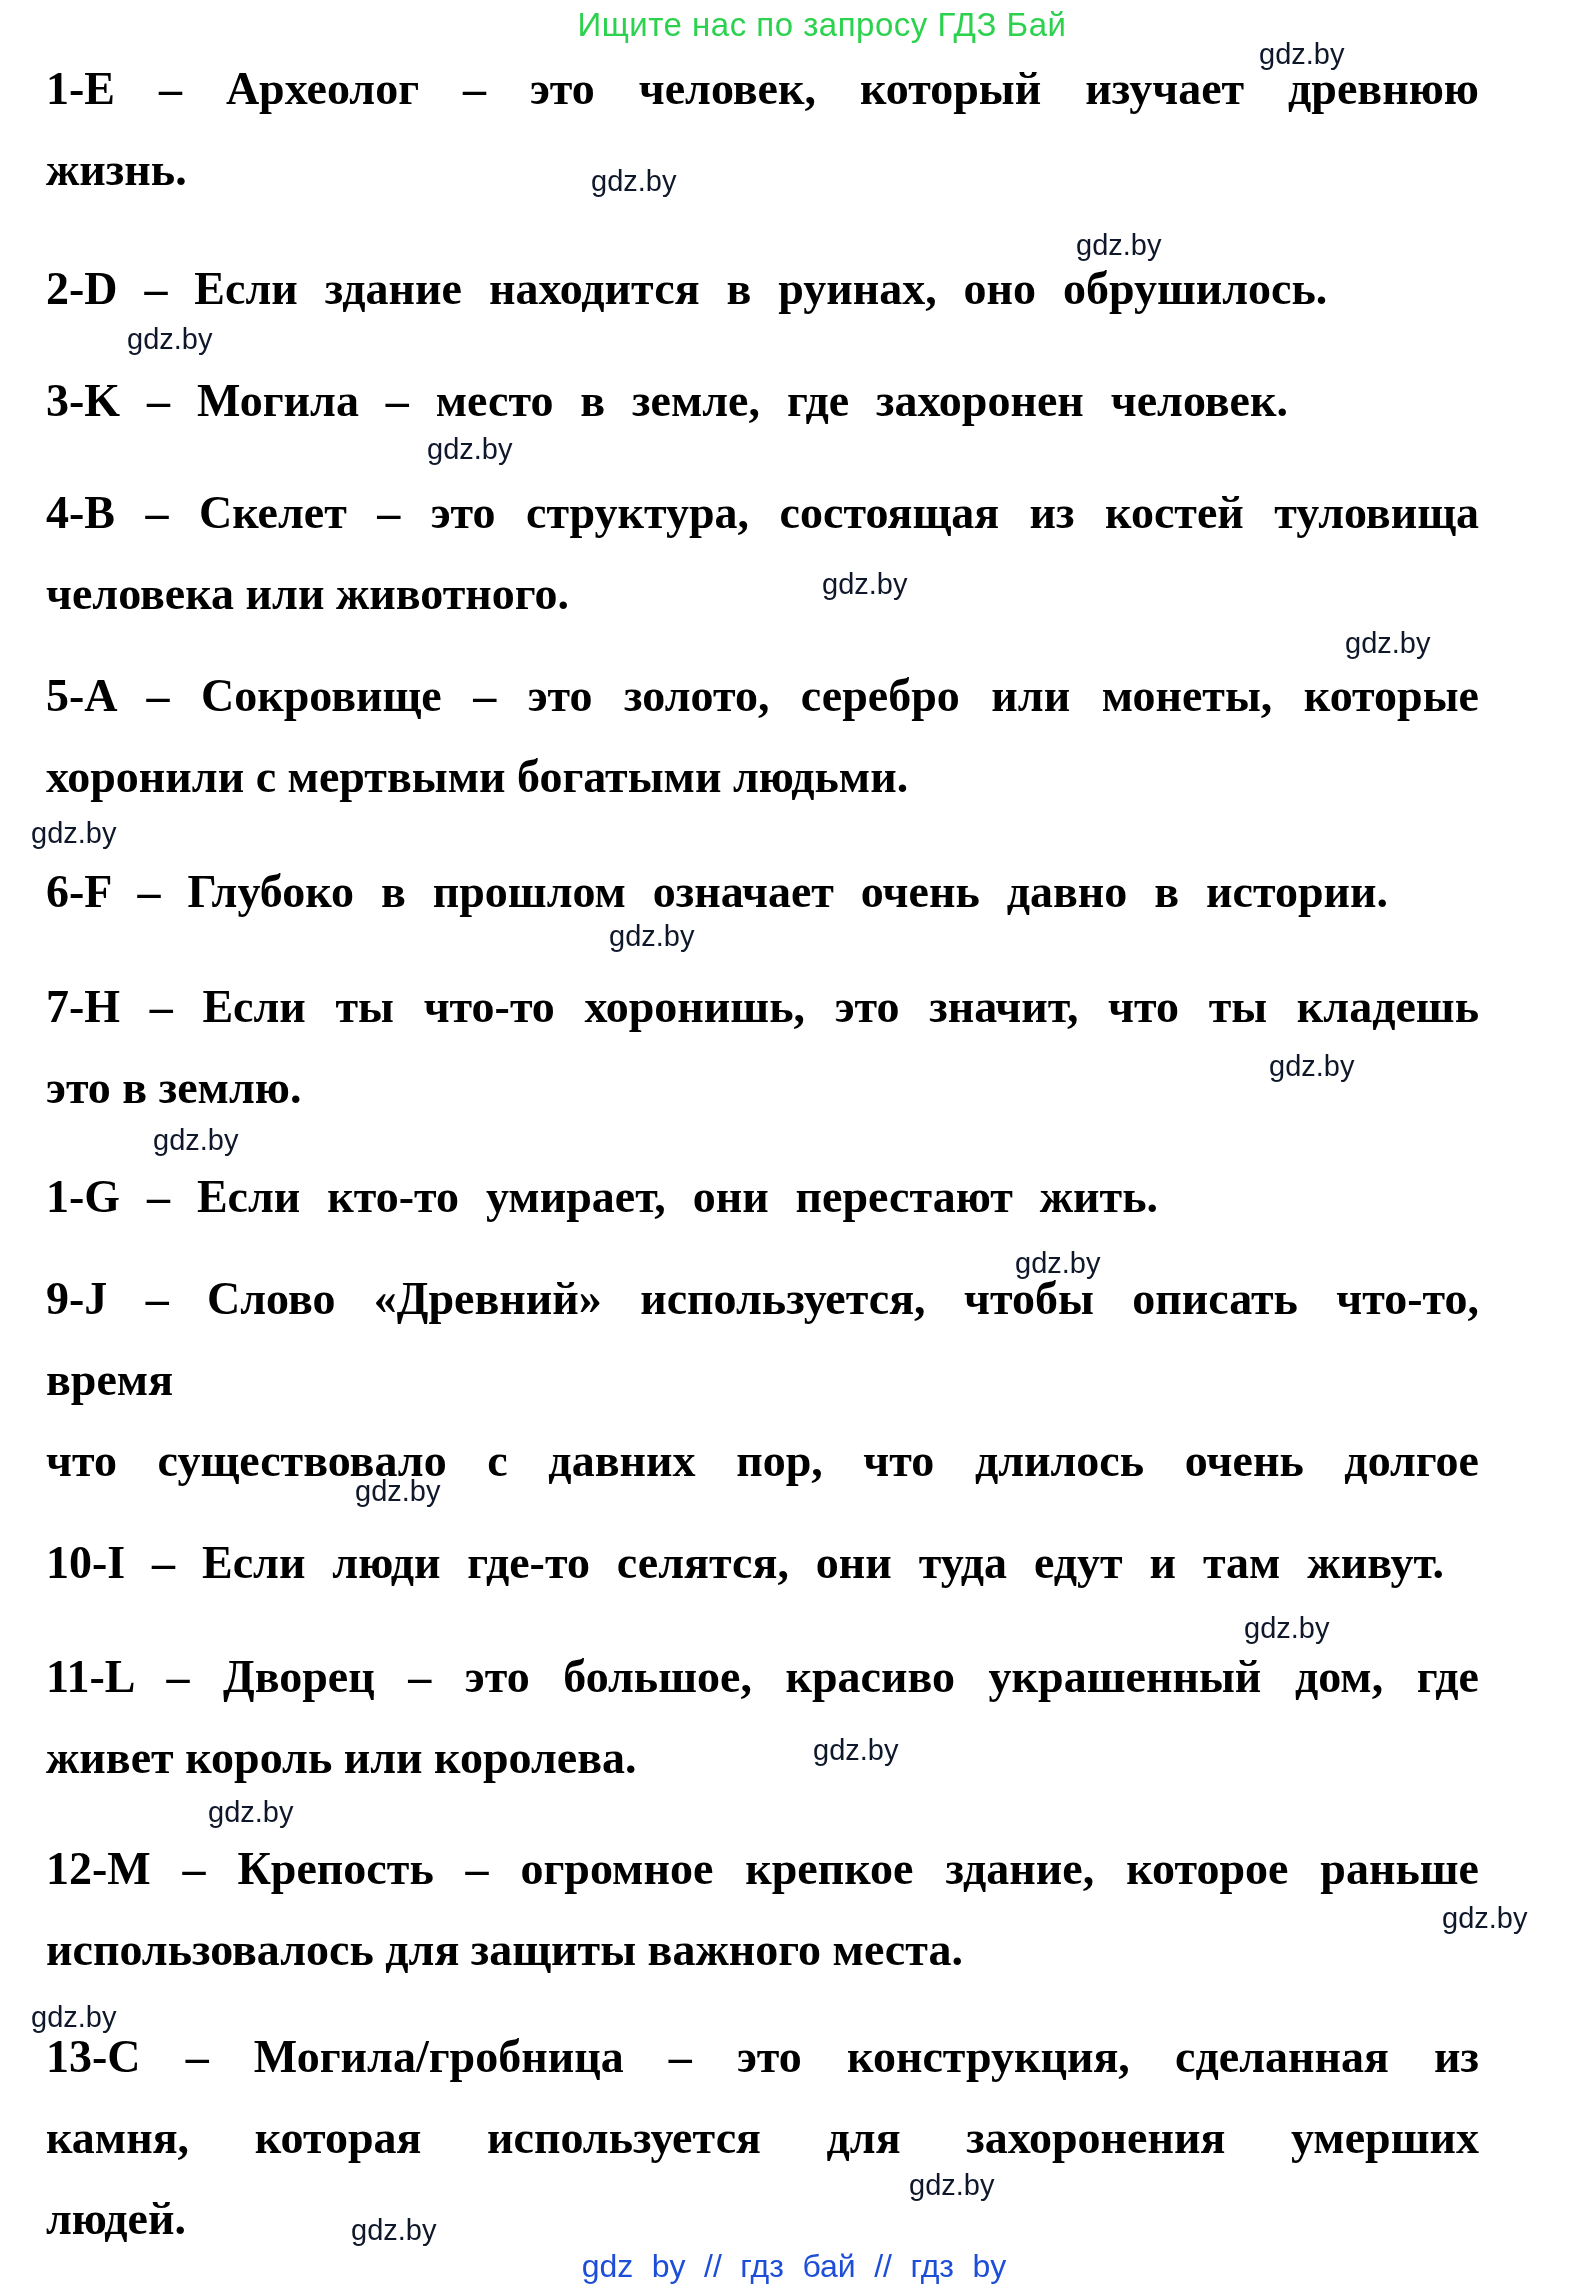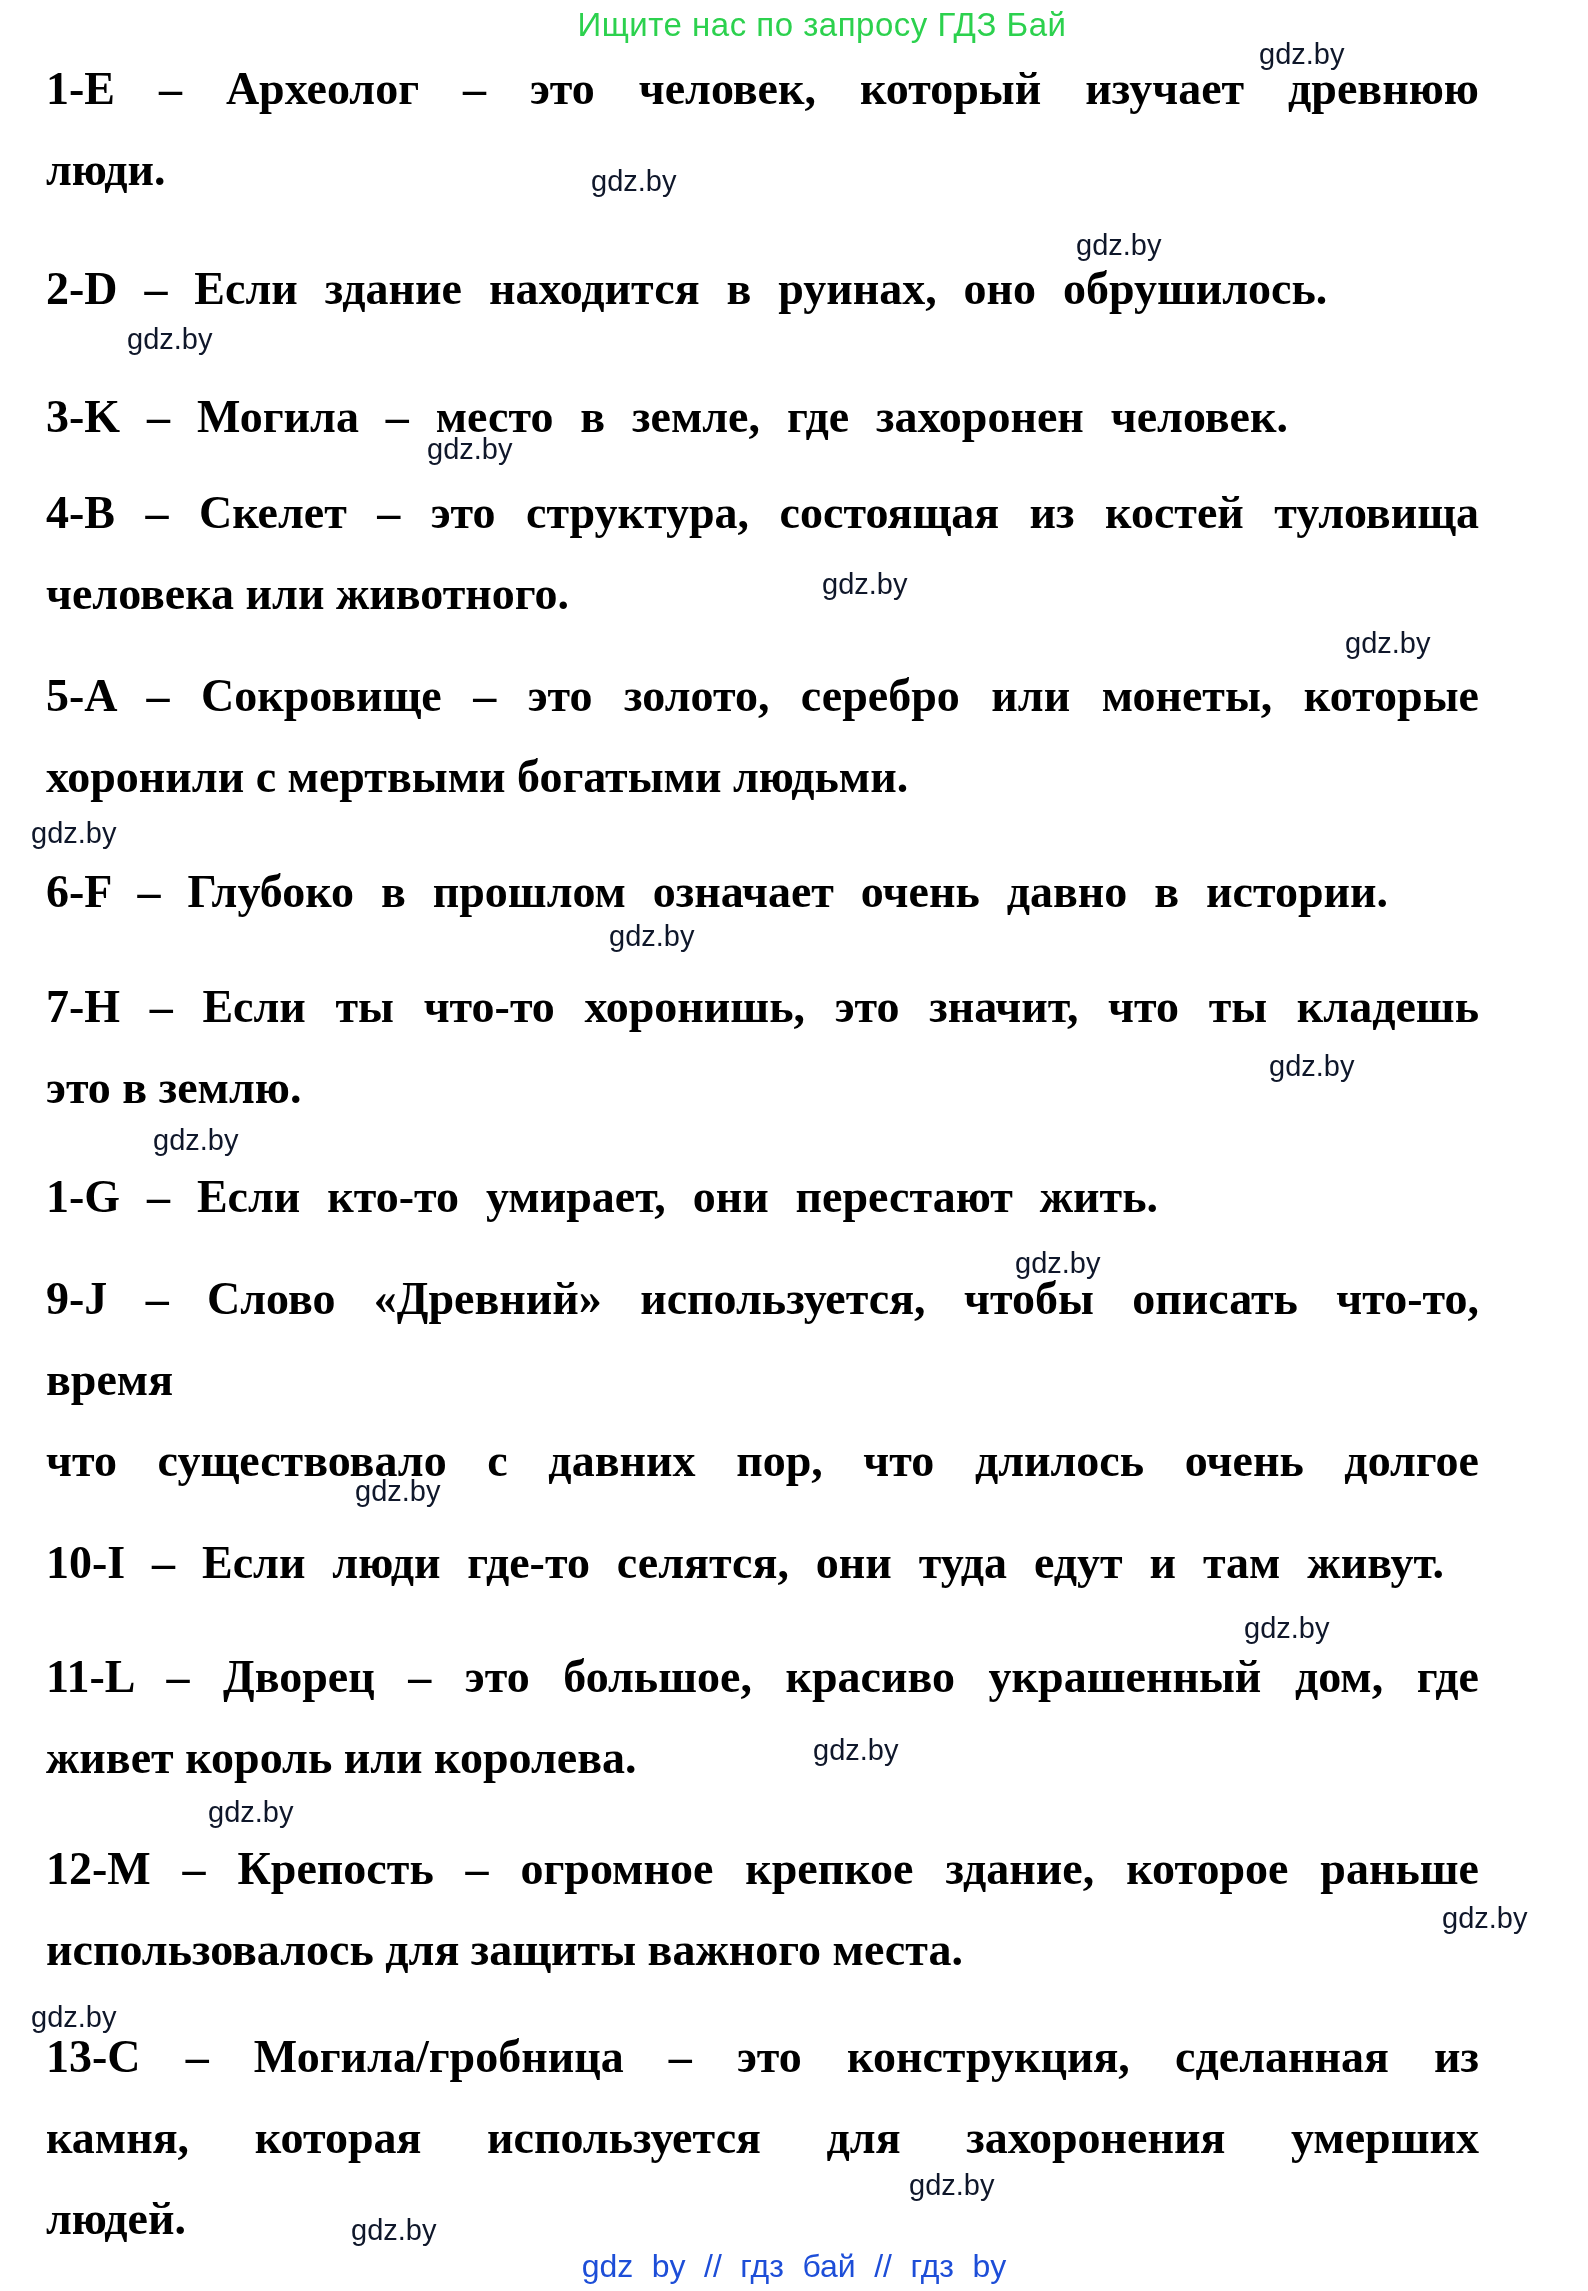--- a/index.html
+++ b/index.html
@@ -79,28 +79,28 @@
 </style>
 </head>
 <body>
 
 <div class="page">
 
   <div class="promo-header">Ищите нас по запросу ГДЗ Бай</div>
 
   <div class="para" style="top:48px">
     <div class="line j">1-E – Археолог – это человек, который изучает древнюю</div>
-    <div class="line">люди.</div>
+    <div class="line">жизнь.</div>
   </div>
 
   <div class="para" style="top:248px">
     <div class="line s">2-D – Если здание находится в руинах, оно обрушилось.</div>
   </div>
 
-  <div class="para" style="top:376px">
+  <div class="para" style="top:360px">
     <div class="line s">3-K – Могила – место в земле, где захоронен человек.</div>
   </div>
 
   <div class="para" style="top:472px">
     <div class="line j">4-B – Скелет – это структура, состоящая из костей туловища</div>
     <div class="line">человека или животного.</div>
   </div>
 
   <div class="para" style="top:655px">
     <div class="line j">5-A – Сокровище – это золото, серебро или монеты, которые</div>

